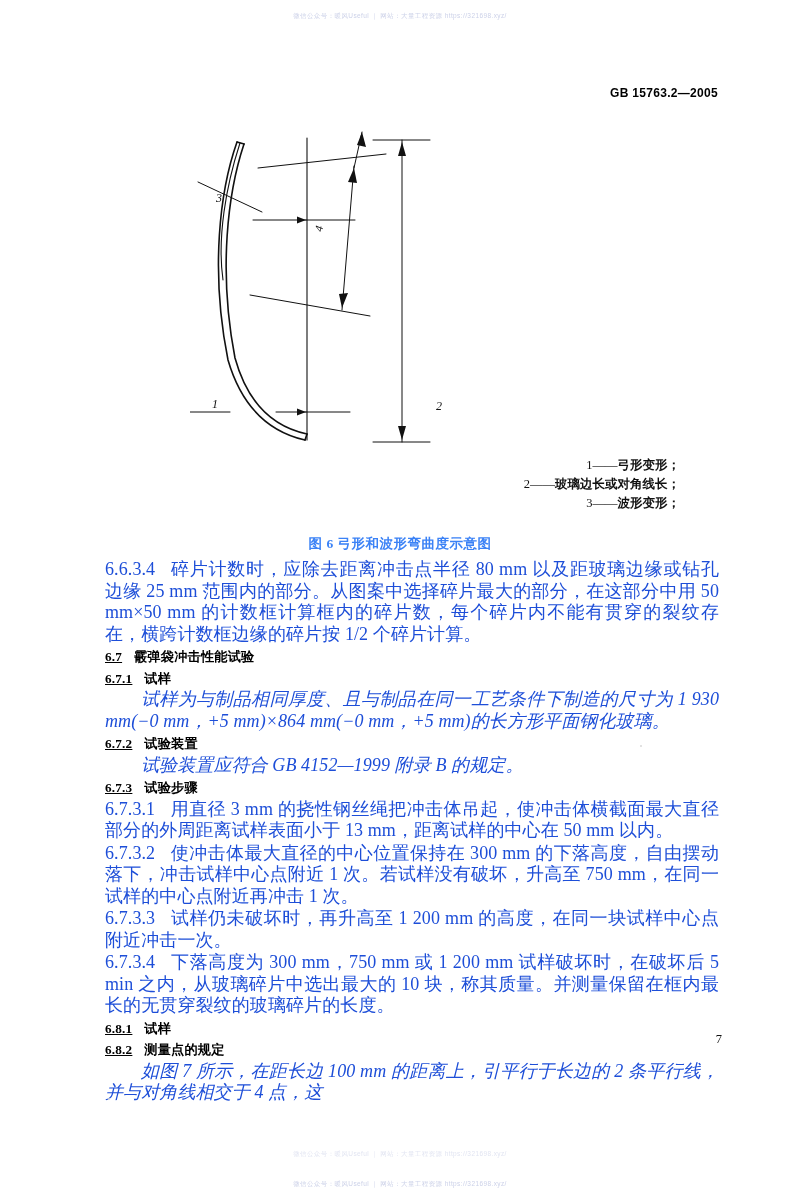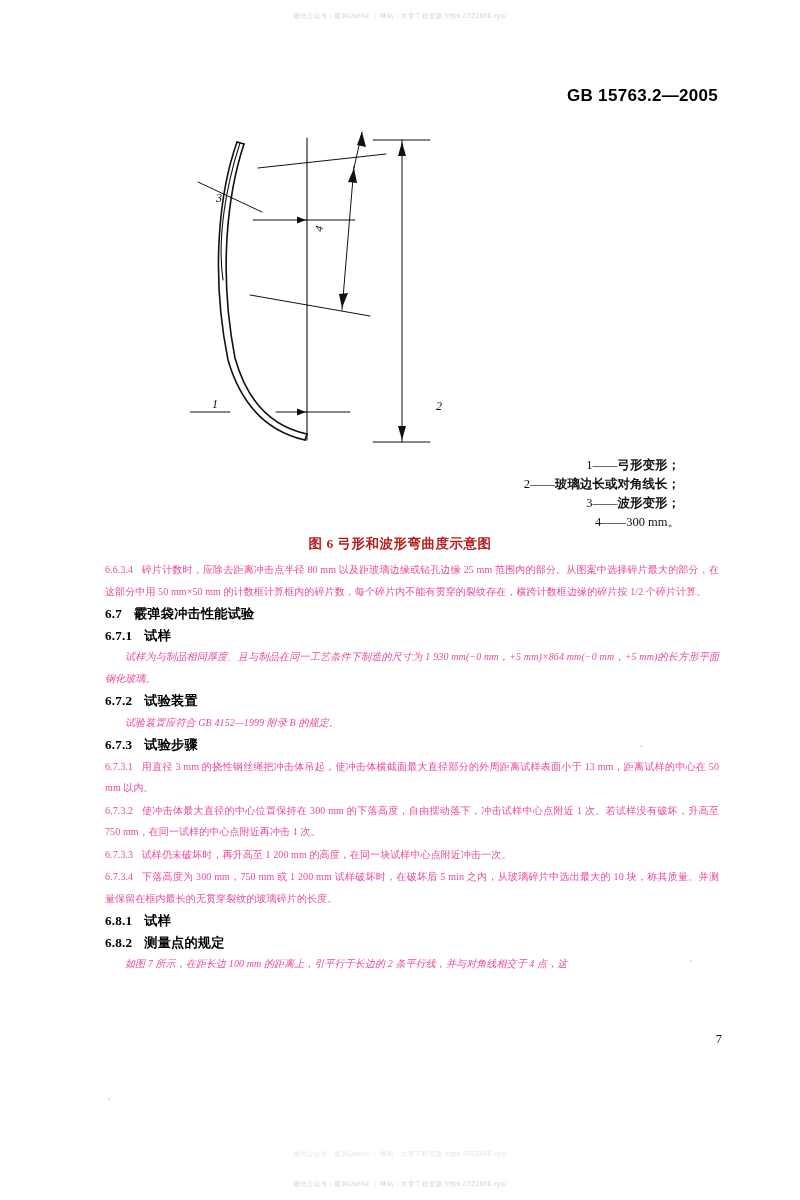--- a/index.html
+++ b/index.html
@@ -40,21 +40,21 @@
   .wm-top    { top: 12px; }
   .wm-bottom { top: 1180px; }
   .wm-mid    { top: 1150px; opacity: 0.5; }
 
   
   .doc-header {
     position: absolute;
     top: 86px;
     right: 82px;
     font-family: "Liberation Sans", sans-serif;
-    font-size: 17px;
+    font-size: 12px;
     font-weight: bold;
     letter-spacing: 0.3px;
     color: #000;
   }
 
   
   .figure-area {
     position: absolute;
     top: 120px;
     left: 0;
@@ -85,51 +85,52 @@
 
   .fig-caption {
     position: absolute;
     top: 535px;
     left: 0;
     width: 800px;
     text-align: center;
     font-size: 13.5px;
     font-weight: bold;
     letter-spacing: 0.5px;
-    color: #b91c1c;
+    color: #3b82f6;
   }
 
   
   .body {
     position: absolute;
     top: 559px;
     left: 105px;
     width: 614px;
   }
   .para {
-    font-size: 10px;
+    font-size: 18px;
     line-height: 21.5px;
     text-align: justify;
     text-justify: inter-ideograph;
     margin: 0 0 1px 0;
-    color: #ec4899;
+    color: #1d4ed8;
     letter-spacing: 0.1px;
   }
   .para.indent { text-indent: 2em; font-style: italic; }
   .heading {
     font-size: 13.2px;
     line-height: 21.5px;
     font-weight: bold;
     margin: 0;
     color: #000;
     letter-spacing: 0.2px;
   }
   .heading .hnum {
     font-weight: bold;
     margin-right: 0.9em;
+    text-decoration: underline;
   }
   .para .pnum {
     margin-right: 0.85em;
   }
 
   
   .page-number {
     position: absolute;
     top: 1032px;
     right: 78px;
@@ -208,23 +209,20 @@
   <div class="fig-key">
     <div class="fig-key-item">
       <span class="num">1</span><span class="num">——</span><span>弓形变形；</span>
     </div>
     <div class="fig-key-item">
       <span class="num">2</span><span class="num">——</span><span>玻璃边长或对角线长；</span>
     </div>
     <div class="fig-key-item">
       <span class="num">3</span><span class="num">——</span><span>波形变形；</span>
     </div>
-    <div class="fig-key-item">
-      <span class="num">4</span><span class="num">——</span><span class="num">300 mm。</span>
-    </div>
   </div>
 
   <div class="fig-caption">图 6    弓形和波形弯曲度示意图</div>
 
   <div class="body">
 
     <p class="para"><span class="pnum">6.6.3.4</span><span>碎片计数时，应除去距离冲击点半径 80 mm 以及距玻璃边缘或钻孔边缘 25 mm 范围内的部分。从图案中选择碎片最大的部分，在这部分中用 50 mm×50 mm 的计数框计算框内的碎片数，每个碎片内不能有贯穿的裂纹存在，横跨计数框边缘的碎片按 1/2 个碎片计算。</span></p>
 
     <p class="heading"><span class="hnum">6.7</span><span>霰弹袋冲击性能试验</span></p>
 

